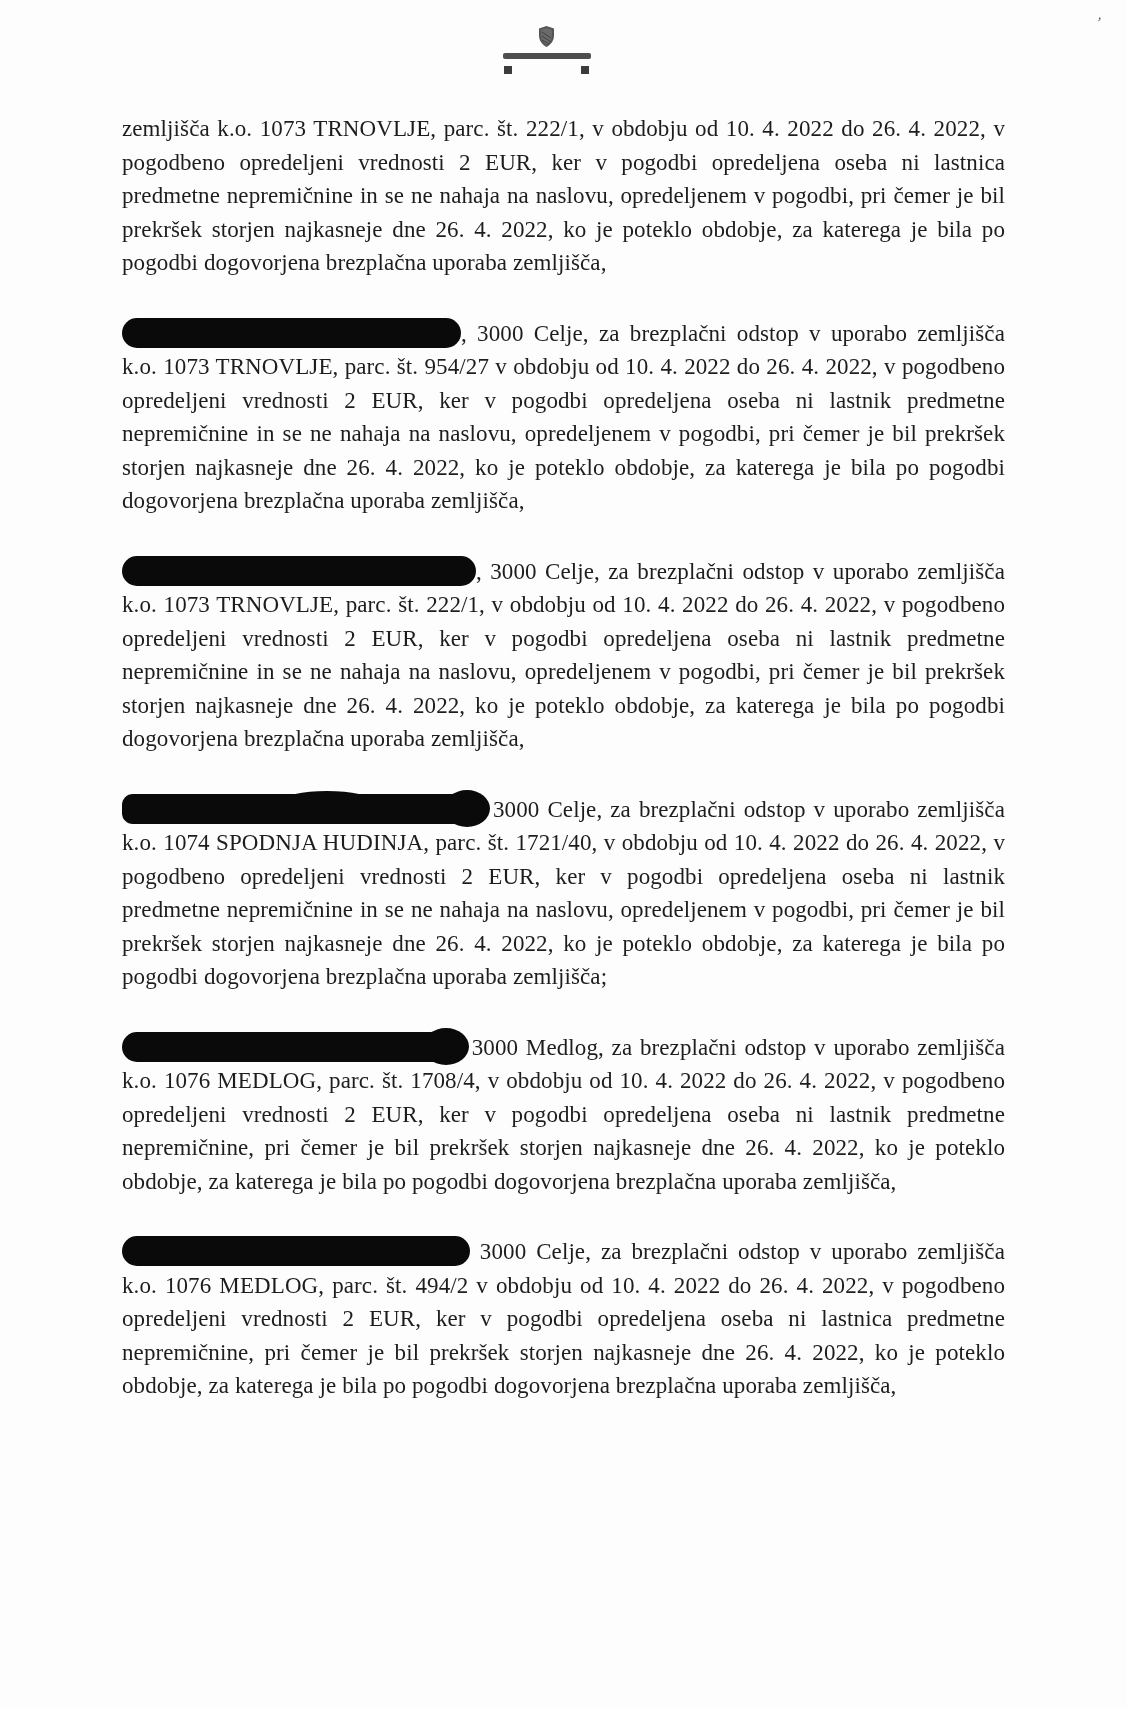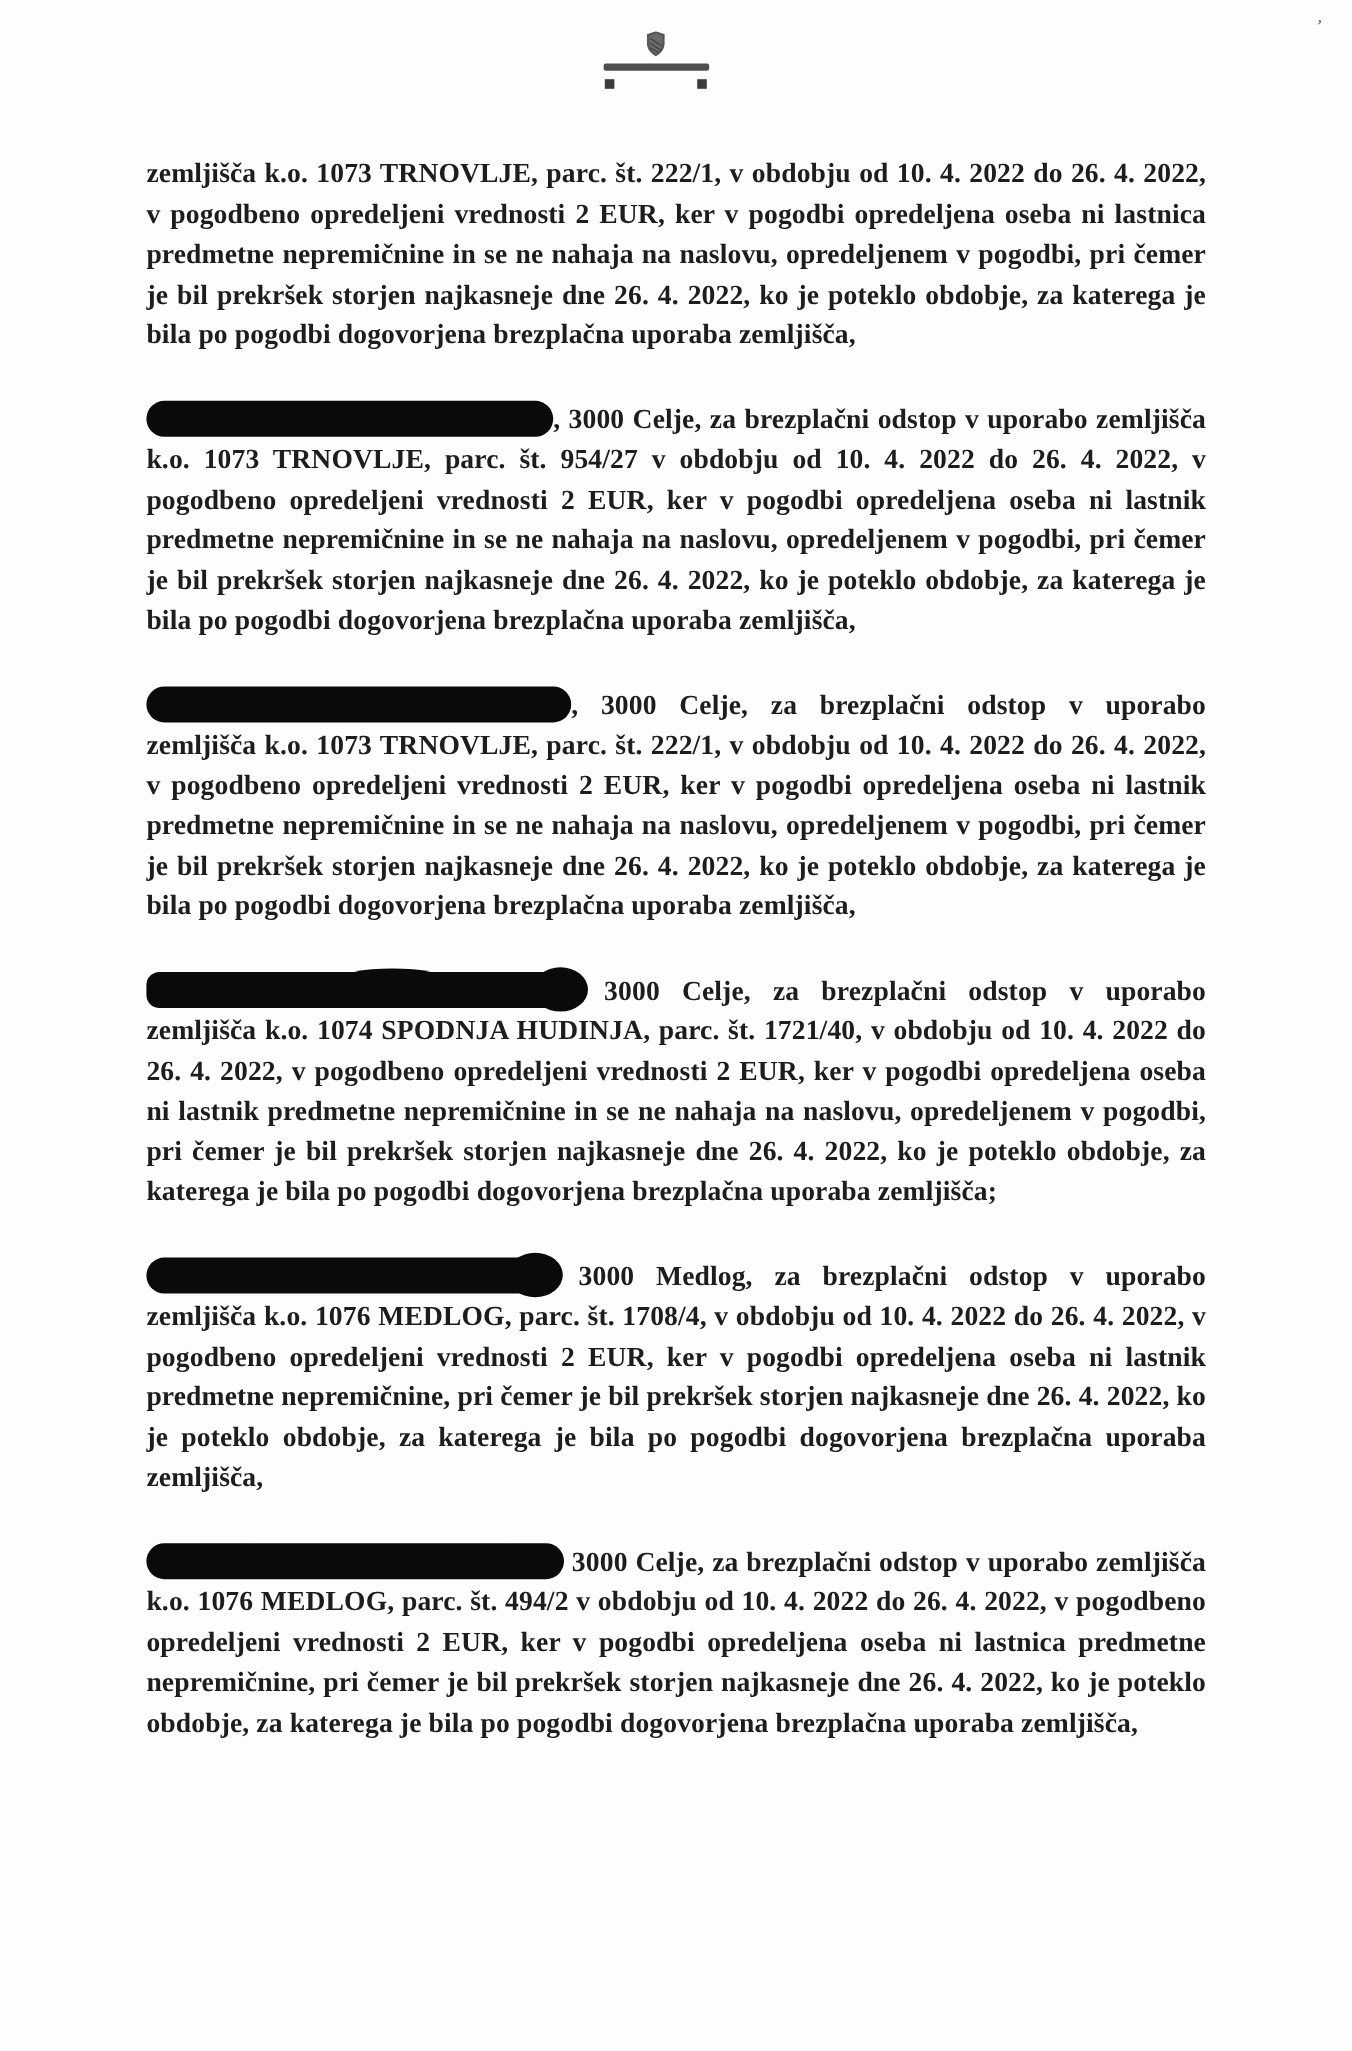--- a/index.html
+++ b/index.html
@@ -59,23 +59,22 @@
     top: 14px;
     font-size: 16px;
     color: #6f6f6f;
     transform: rotate(12deg);
   }
 
   
   .body {
     position: absolute;
     left: 122px;
-    top: 128px;
+    top: 112px;
     width: 883px;
-    font-weight: bold;
   }
   .body p {
     margin: 0 0 37px 0;
     font-size: 23px;
     line-height: 33.5px;
     text-align: justify;
     letter-spacing: 0.1px;
     hyphens: none;
   }
 

